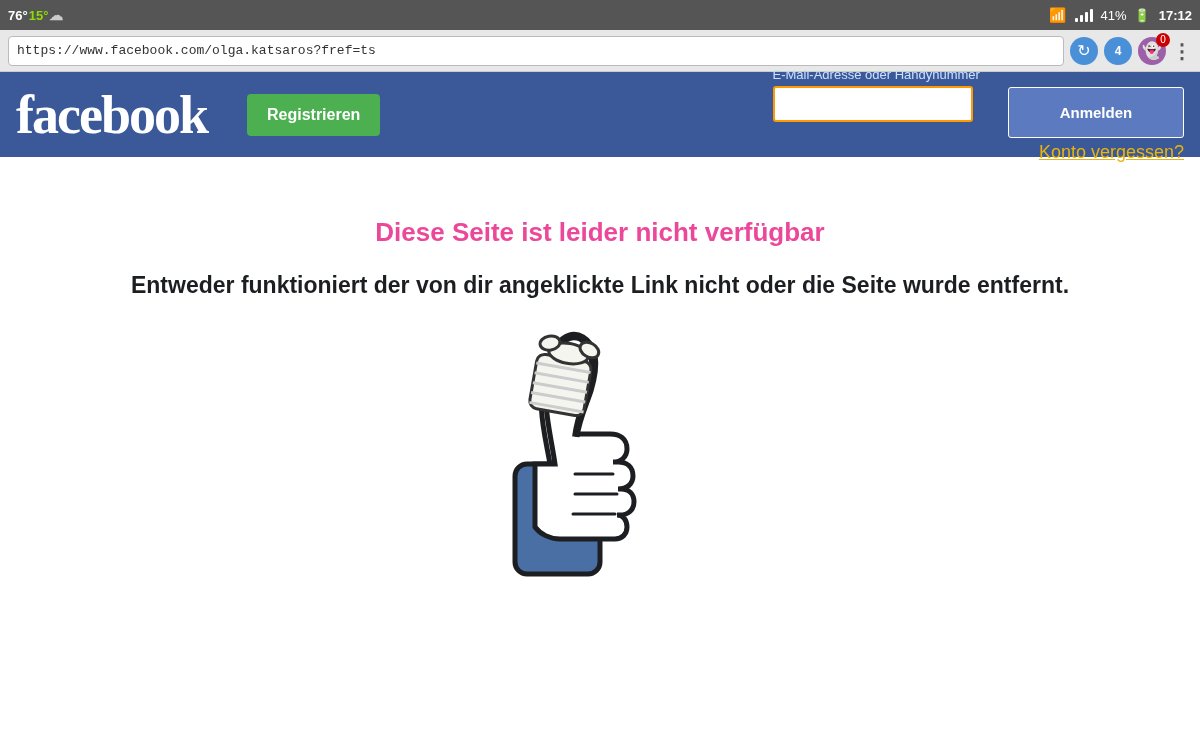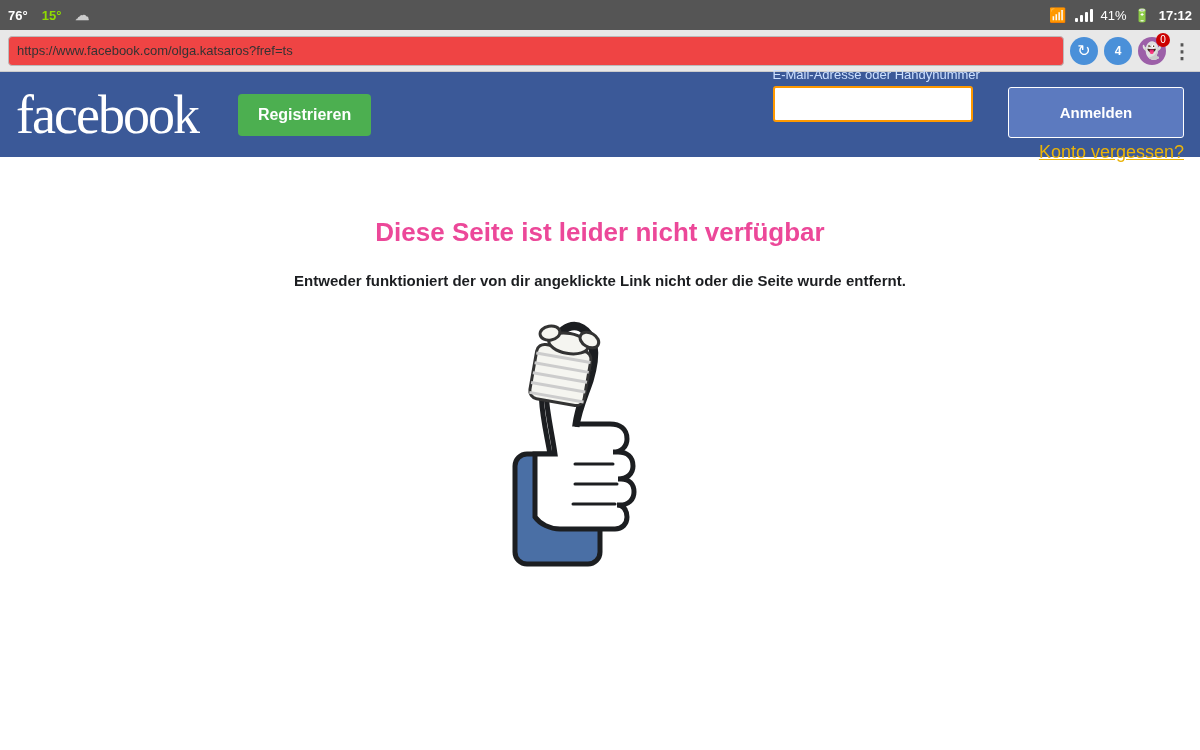--- a/index.html
+++ b/index.html
@@ -10,21 +10,21 @@
       height: 30px;
       background: #555;
       display: flex;
       align-items: center;
       padding: 0 8px;
       justify-content: space-between;
     }
     .status-bar-left {
       display: flex;
       align-items: center;
-      gap: 14px;
+      gap: 1px;
       color: #fff;
       font-size: 13px;
       font-weight: bold;
       text-align: center;
     }
     .status-bar-right {
       display: flex;
       align-items: center;
       gap: 8px;
       color: #fff;
@@ -39,28 +39,29 @@
       background: #e8e8e8;
       display: flex;
       align-items: center;
       padding: 0 8px;
       gap: 6px;
       border-bottom: 1px solid #ccc;
     }
     .url-field {
       flex: 1;
       height: 30px;
-      background: #ef4444;
+      background: #ffffff;
       border: 1px solid #bbb;
       border-radius: 4px;
       padding: 0 8px;
       font-size: 13px;
       color: #333;
       display: flex;
       align-items: center;
+      font-family: Liberation Mono, monospace;
     }
     .addr-icon {
       width: 28px;
       height: 28px;
       border-radius: 50%;
       display: flex;
       align-items: center;
       justify-content: center;
       font-size: 15px;
       cursor: pointer;
@@ -88,21 +89,21 @@
     .fb-header {
       background: #3b5998;
       height: 85px;
       display: flex;
       align-items: center;
       padding: 0 16px;
       gap: 20px;
     }
     .fb-logo {
       font-size: 54px;
-      font-weight: normal;
+      font-weight: bold;
       color: #fff;
       font-family: Georgia, serif;
       letter-spacing: -2px;
       margin-right: 20px;
     }
     .fb-register-btn {
       background: #4caf50;
       color: white;
       border: none;
       padding: 12px 20px;
@@ -169,21 +170,21 @@
       padding: 60px 20px 20px;
       text-align: center;
     }
     .error-title {
       font-size: 26px;
       font-weight: bold;
       color: #ec4899;
       margin-bottom: 24px;
     }
     .error-subtitle {
-      font-size: 15px;
+      font-size: 23px;
       font-weight: bold;
       color: #1c1e21;
     }
 
     
     .thumb-container {
       display: flex;
       justify-content: center;
       margin-top: 10px;
     }

